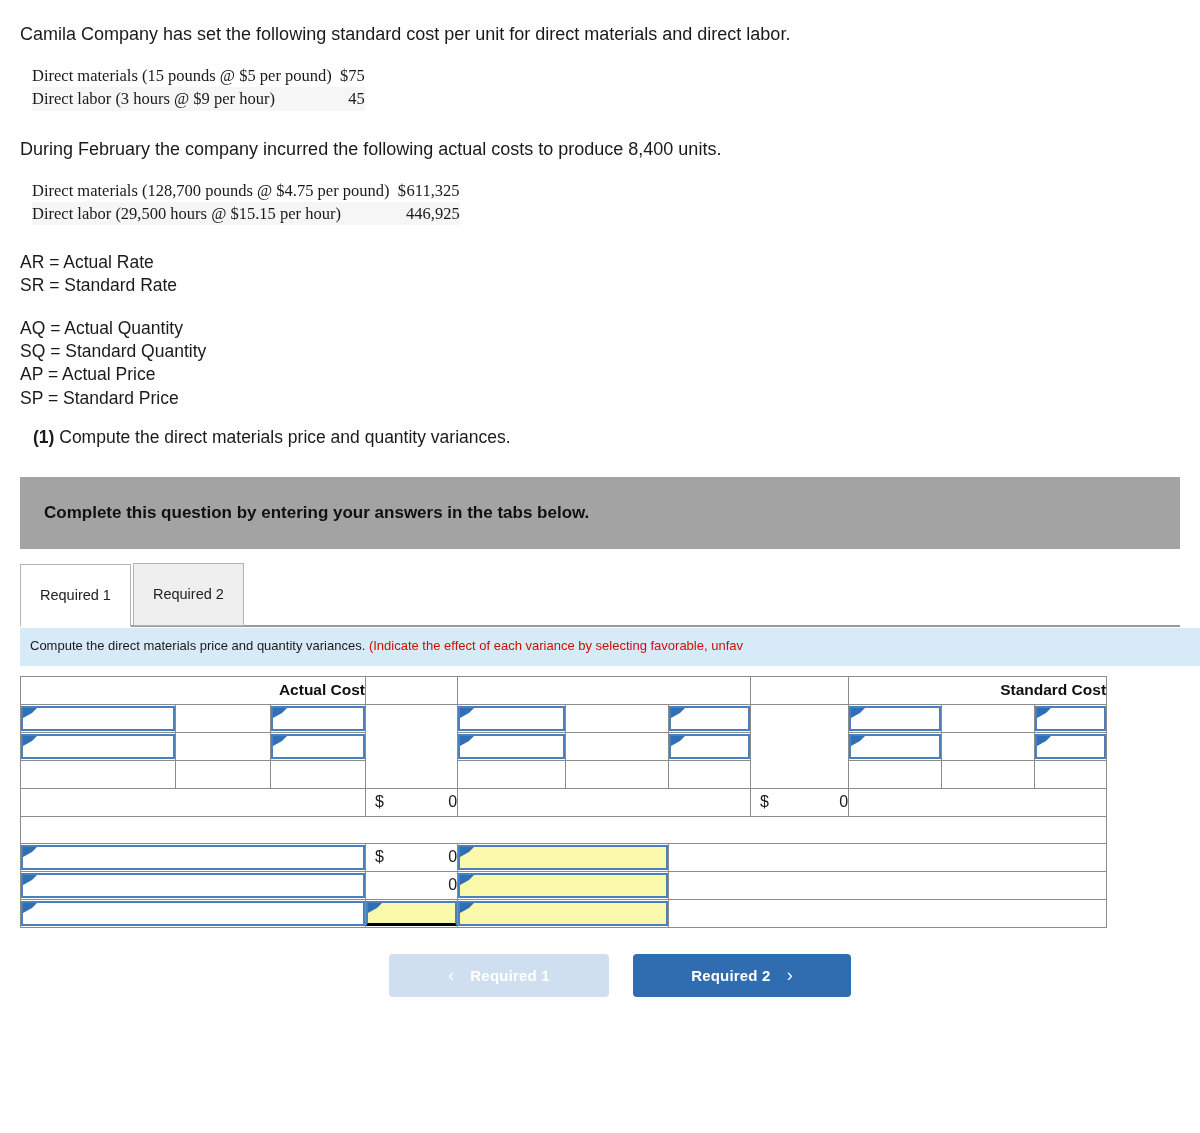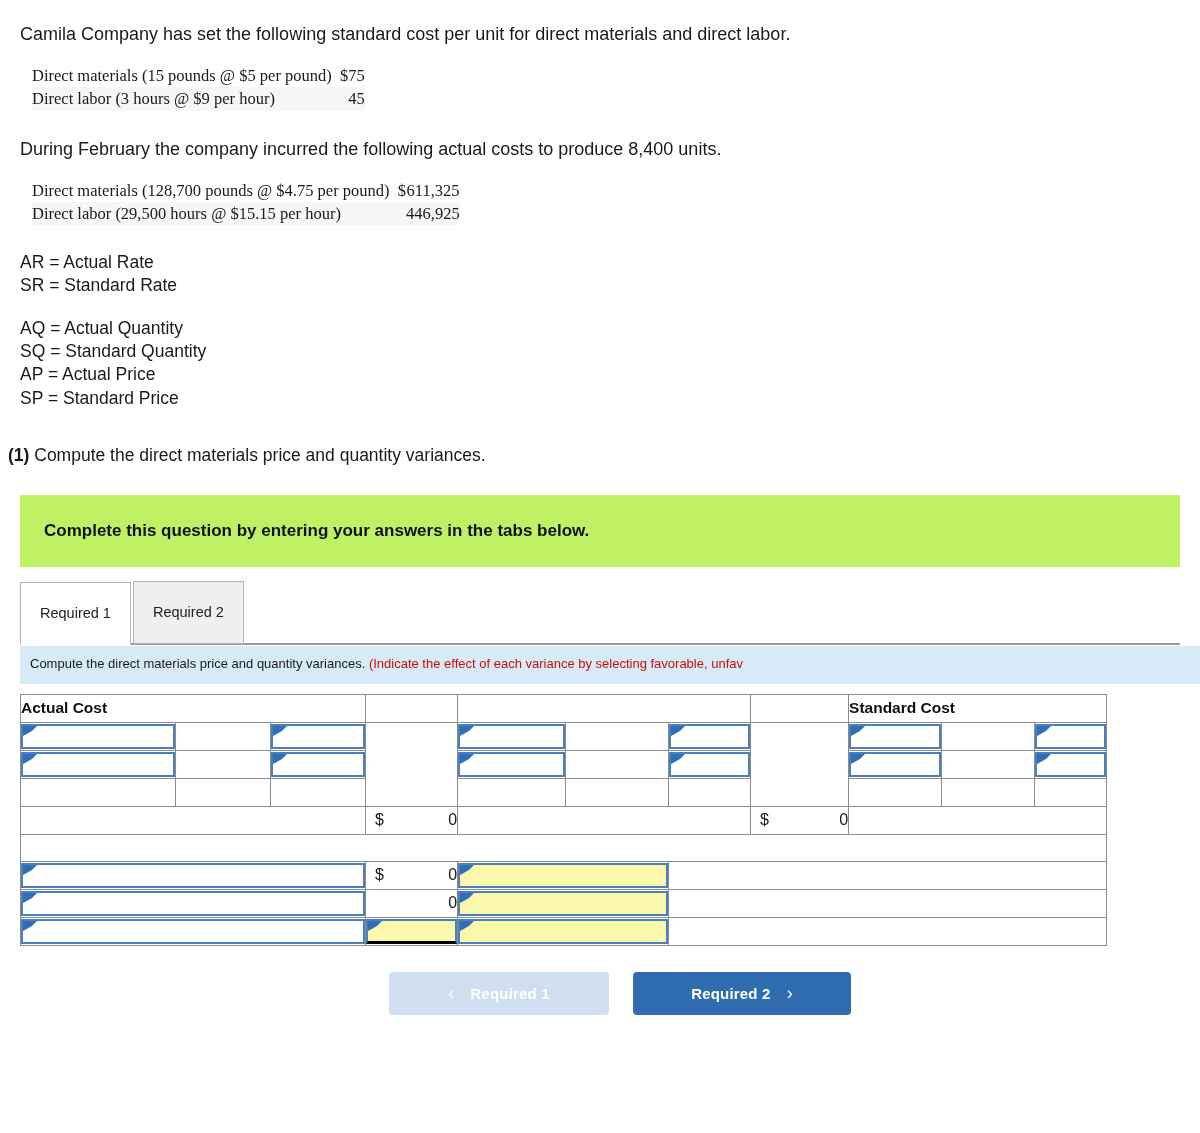--- a/index.html
+++ b/index.html
@@ -58,29 +58,29 @@
     padding: 0 20px;
   }
   .legend .grp { margin-bottom: 20px; }
   .legend .grp:last-child { margin-bottom: 0; }
   .legend div { white-space: nowrap; }
 
   
   .reqs {
     font-size: 17.5px;
     line-height: 1.35;
-    padding: 0 8px;
-    margin-top: 34px;
+    padding: 0 33px;
+    margin-top: 16px;
   }
   .reqs b { font-weight: bold; }
 
   
   .banner {
     margin: 28px 20px 0 20px;
-    background: #bef264;
+    background: #a3a3a3;
     padding: 26px 24px;
     font-size: 17px;
     font-weight: bold;
     color: #111;
   }
 
   
   .tabs {
     margin: 14px 0 0 20px;
     display: flex;
@@ -139,21 +139,21 @@
     border: 1px solid #8c8c8c;
     height: 27px;
     padding: 0;
     vertical-align: middle;
     background: #ffffff;
   }
   td.nb { border: none; background: #ffffff; }
 
   .hdr {
     background: #7eabdf;
-    text-align: left;
+    text-align: right;
     font-weight: bold;
     font-size: 15.5px;
     color: #101010;
     height: 26px !important;
   }
 
   
   td.cellbox { padding: 2px 3px; }
 
   .inp {

